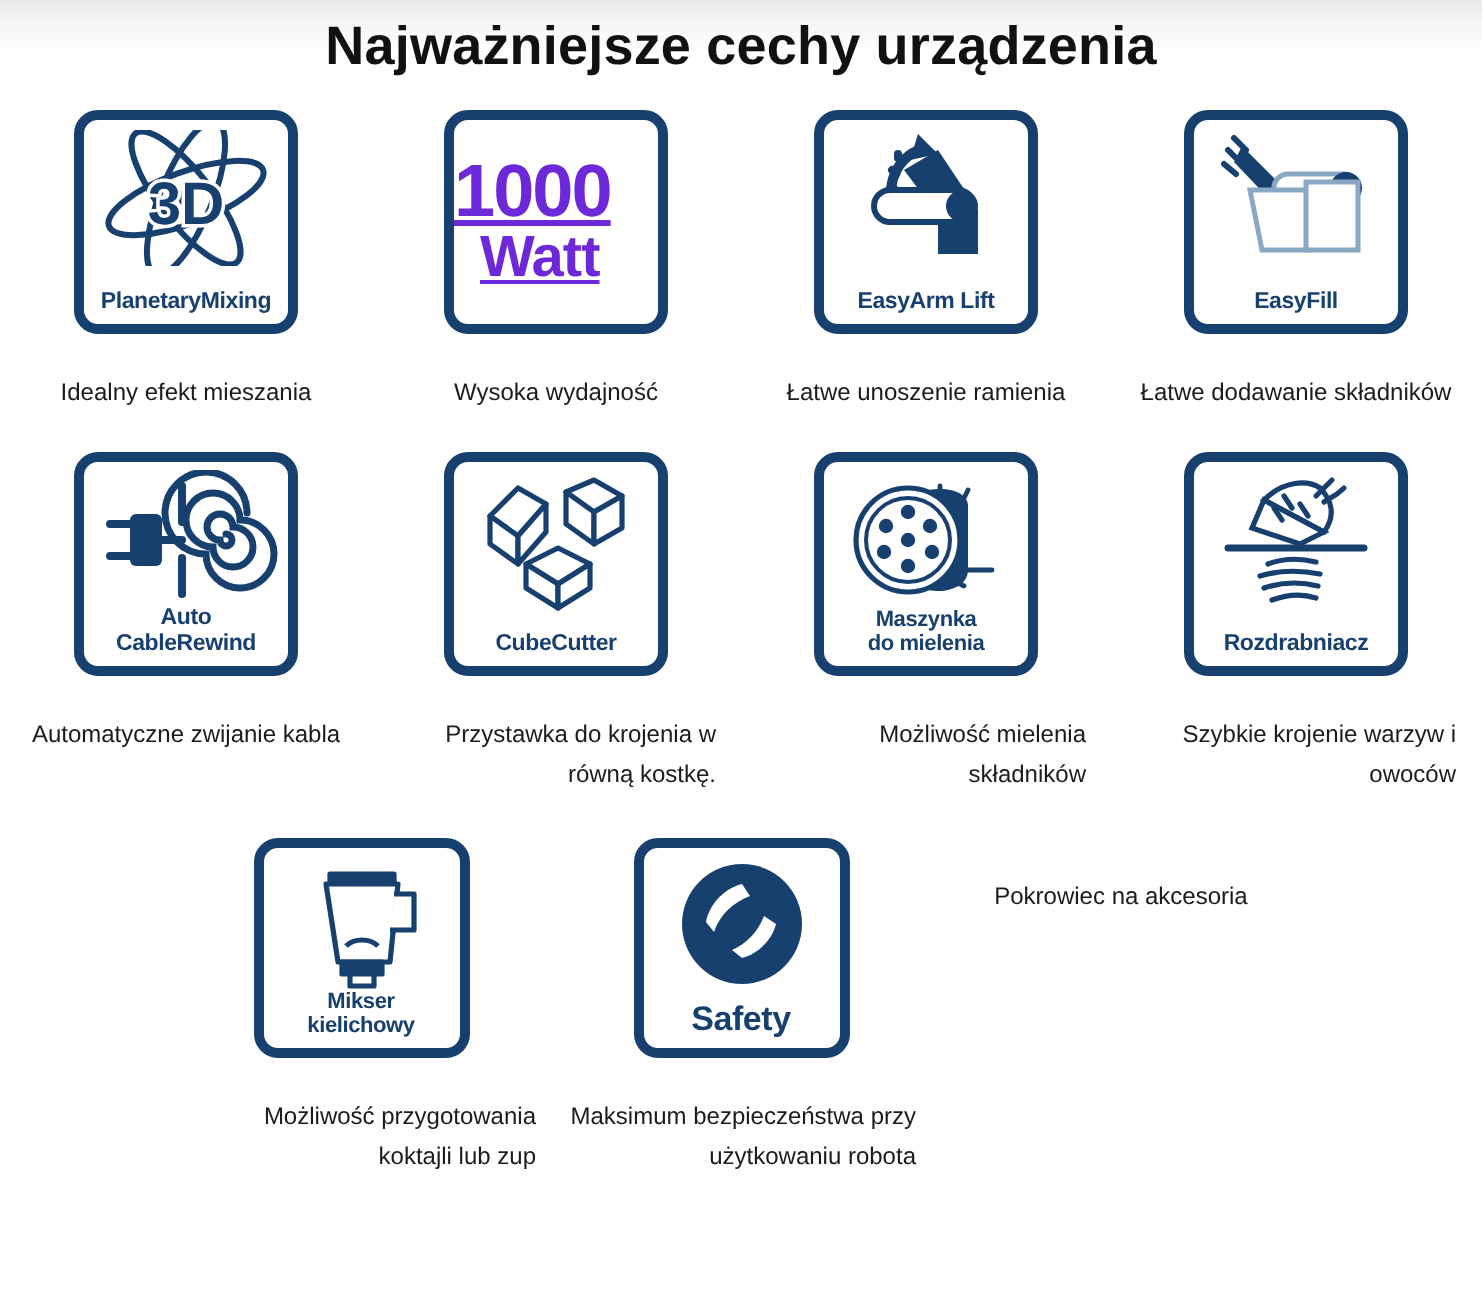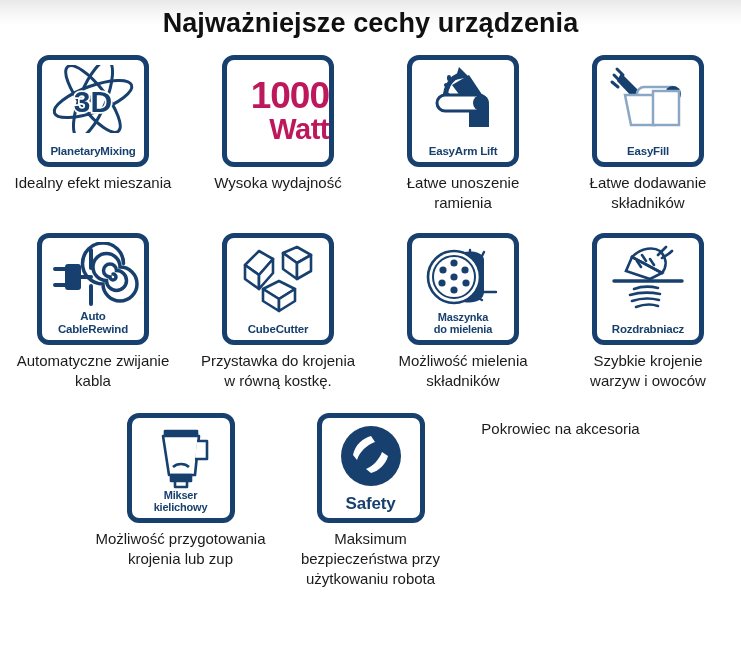--- a/index.html
+++ b/index.html
@@ -94,33 +94,34 @@
   .badge-label.big {
     font-size: 11.5px;
   }
 
   
   .watt-wrap {
     position: absolute;
     top: 0; left: 0; right: 0; bottom: 0;
     display: flex;
     flex-direction: column;
-    align-items: flex-end;
+    align-items: flex-start;
     justify-content: center;
-    color: #be185d;
+    color: #6d28d9;
     font-weight: bold;
+    text-decoration: underline;
   }
   .watt-num { font-size: 37px; line-height: 37px; letter-spacing: -1px; }
   .watt-unit { font-size: 29px; line-height: 31px; letter-spacing: -0.5px; margin-left: 13px; }
 
   
   .caption {
-    margin-top: 6px;
-    text-align: center;
-    font-size: 15px;
+    margin-top: 19px;
+    text-align: right;
+    font-size: 12px;
     line-height: 20px;
     color: #1b1b1b;
     max-width: 160px;
   }
   .row-3 .caption { max-width: 175px; }
 </style>
 </head>
 <body>
 
 <div id="page">
@@ -305,21 +306,21 @@
               <path d="M30 58 L42 58 L42 64 L30 64 Z"></path>
               <path d="M28 44 C32 40 40 40 44 44" fill="none"></path>
             </g>
           </svg>
         </div>
         <div class="badge-label two-line">
           <div>Mikser</div>
           <div>kielichowy</div>
         </div>
       </div>
-      <div class="caption">Możliwość przygotowania krojenia lub zup</div>
+      <div class="caption">Możliwość przygotowania koktajli lub zup</div>
     </div>
 
     <div class="feature">
       <div class="badge">
         <div class="badge-art">
           <svg width="72" height="68" viewBox="0 0 72 68">
             <circle cx="36" cy="33" r="30" fill="#17406e"></circle>
             <path d="M18 32 C20 22 28 15 36 13 L40 19 C32 22 25 28 22 37 Z" fill="#ffffff"></path>
             <path d="M36 50 C44 48 51 41 53 33 L47 29 C44 37 38 43 31 46 Z" fill="#ffffff"></path>
           </svg>

